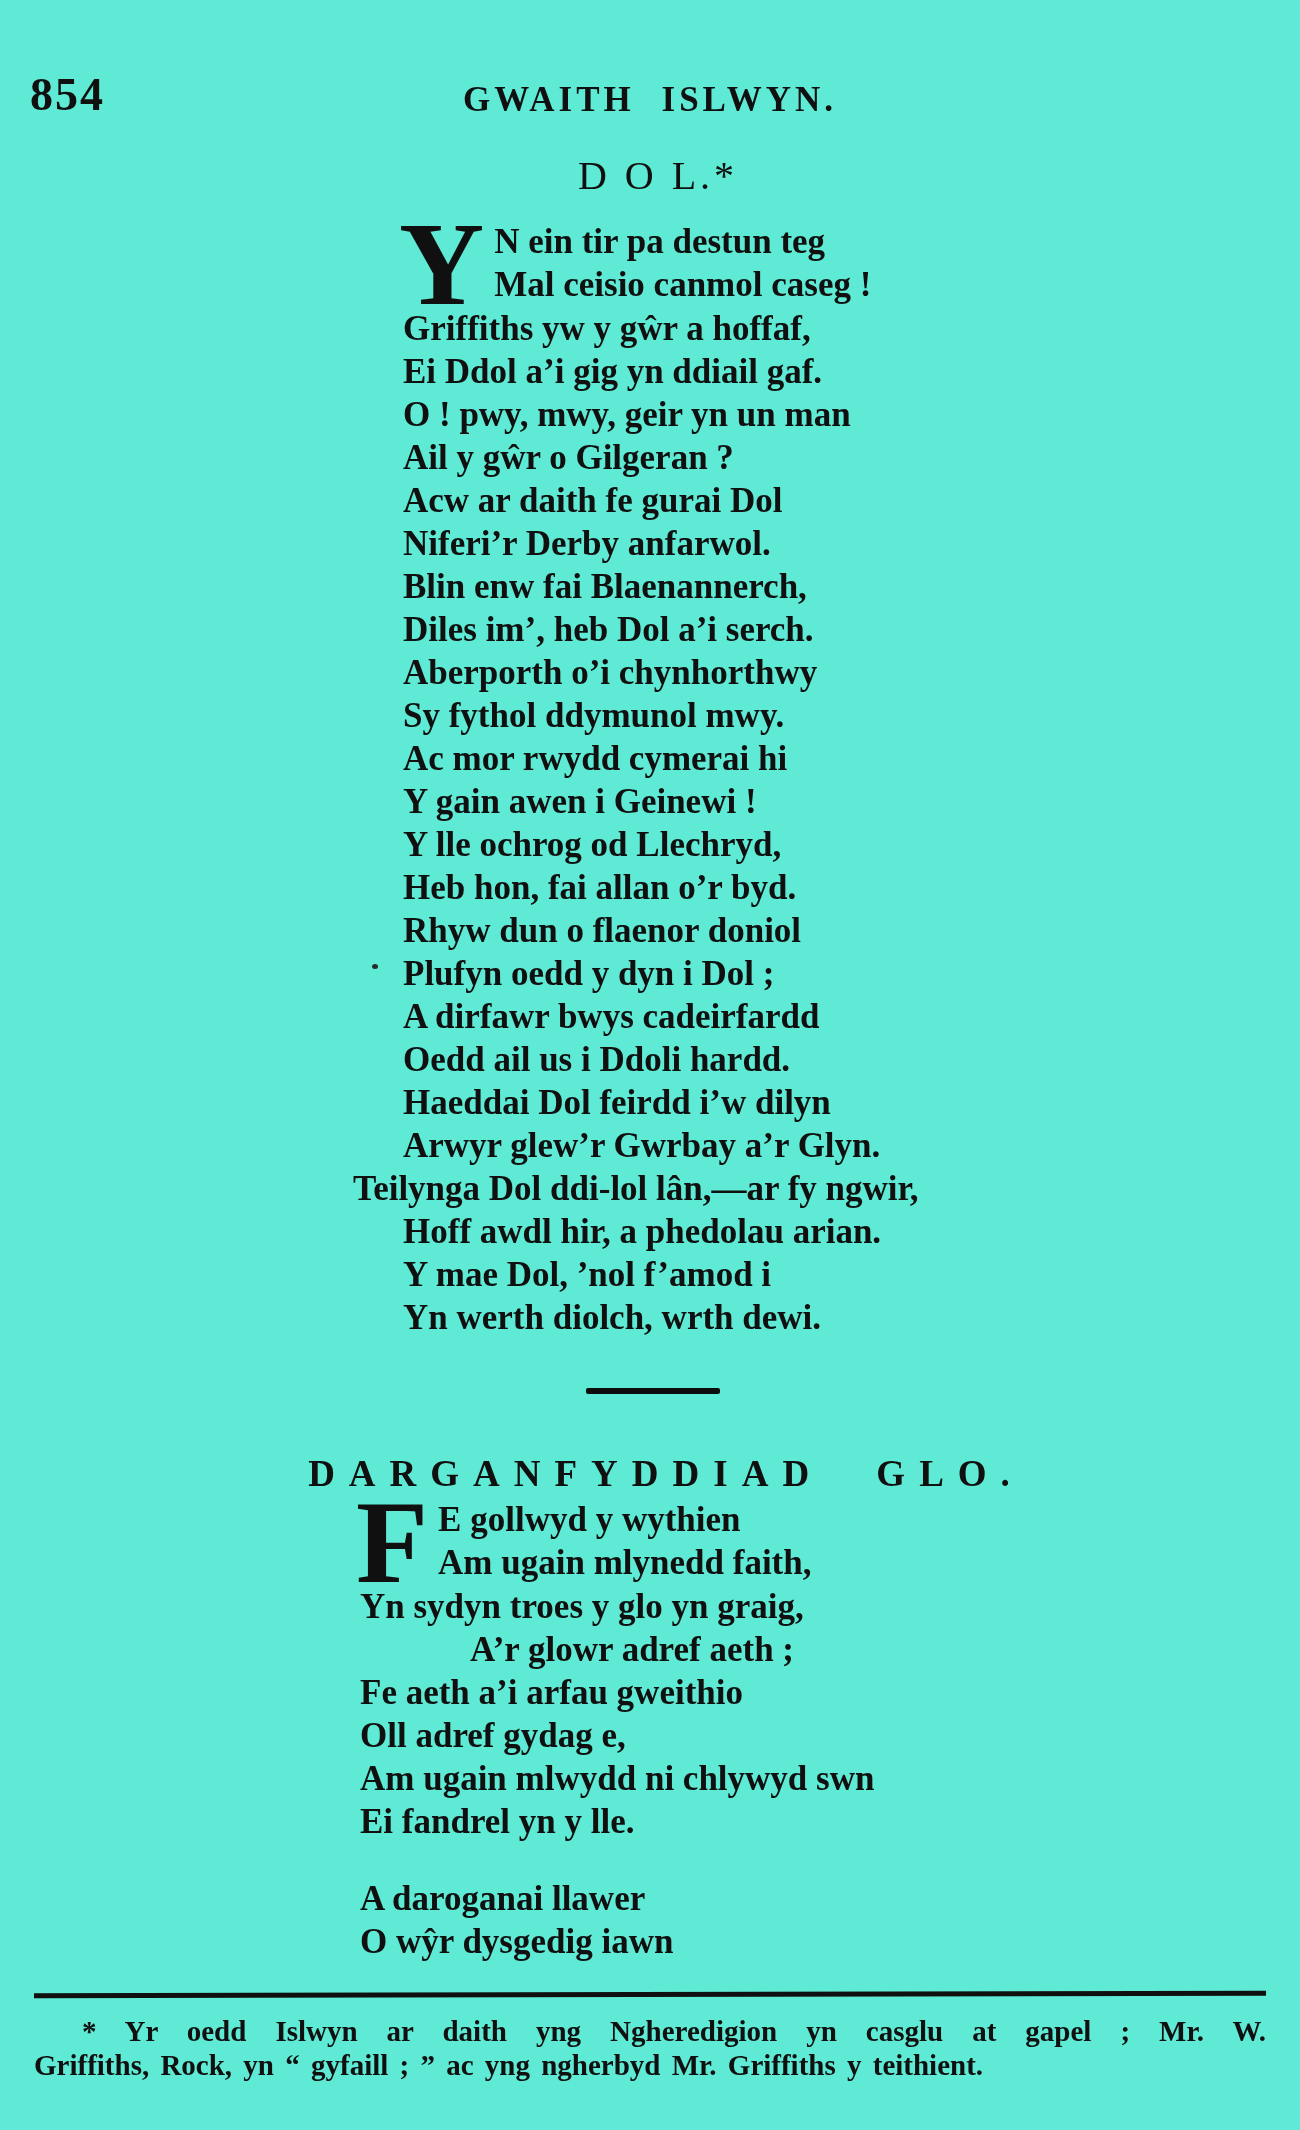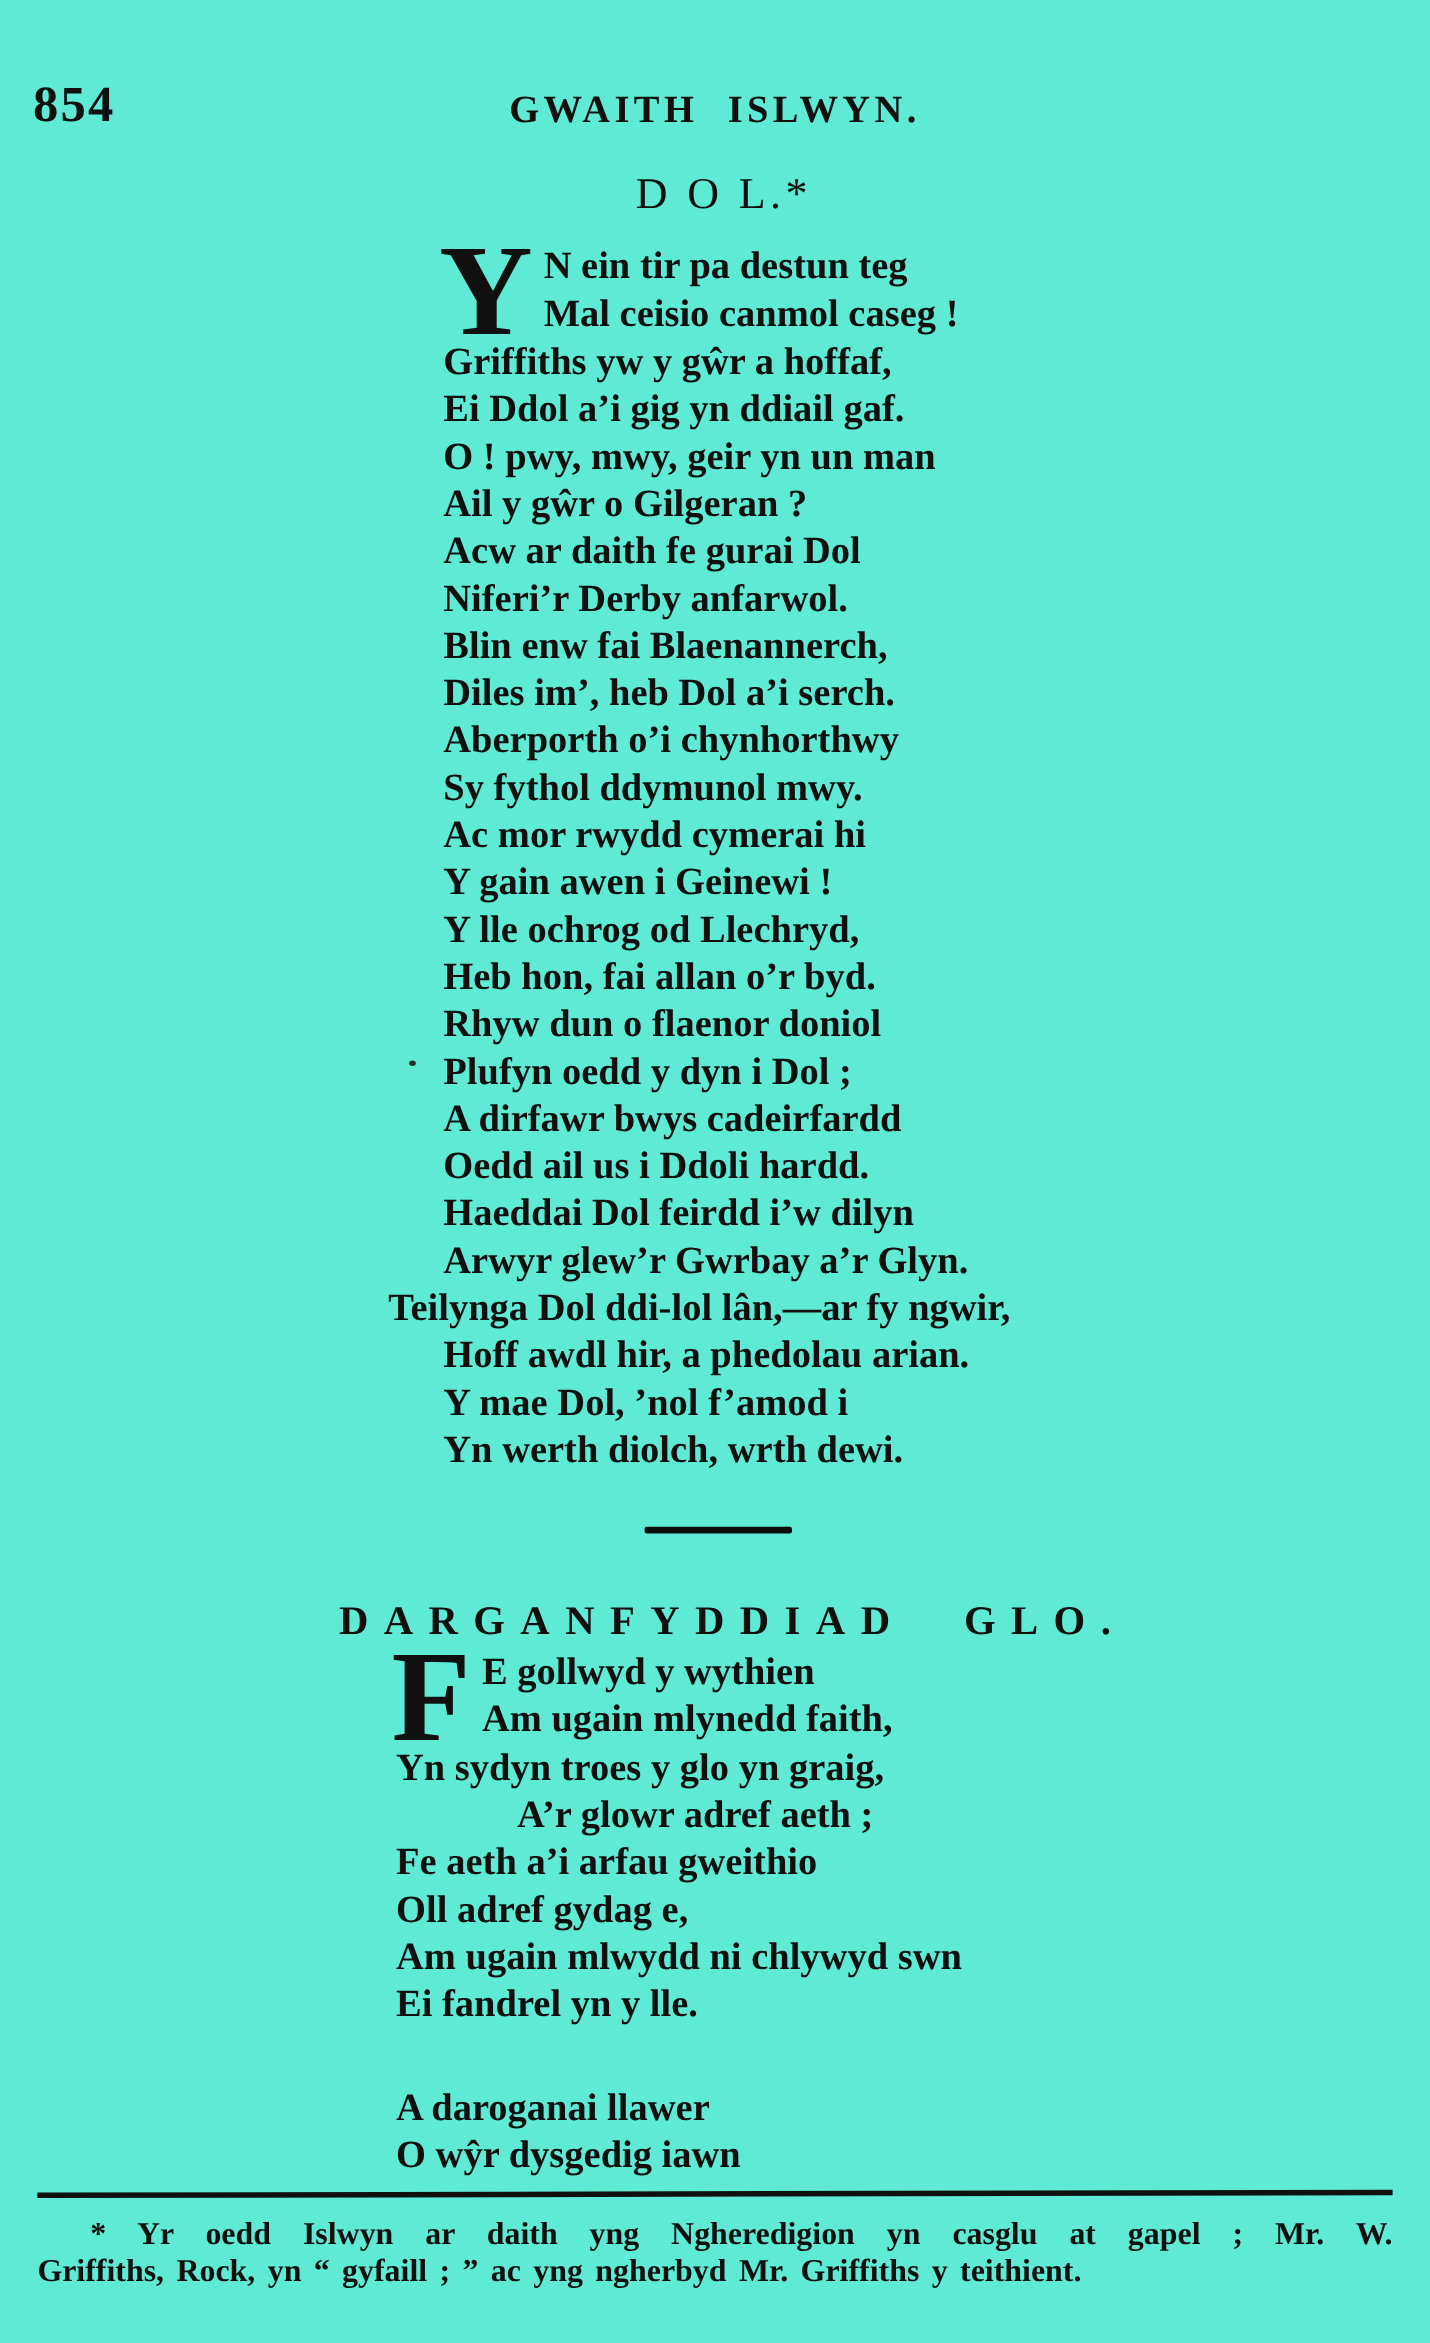--- a/index.html
+++ b/index.html
@@ -108,21 +108,21 @@
   }
   .poem2 {
     position: absolute;
     left: 360px;
     top: 1498px;
     width: 760px;
   }
   .poem2 .op2 { padding-left: 24px; }
   .poem2 .ind-a { }
   .poem2 .ind-b { margin-left: 110px; }
-  .poem2 .stanza2 { margin-top: 51px; }
+  .poem2 .stanza2 { margin-top: 34px; }
 
   
   .footrule {
     position: absolute;
     left: 34px;
     top: 1992px;
     width: 1232px;
     height: 5px;
     background: #101010;
     transform: rotate(-0.12deg);

